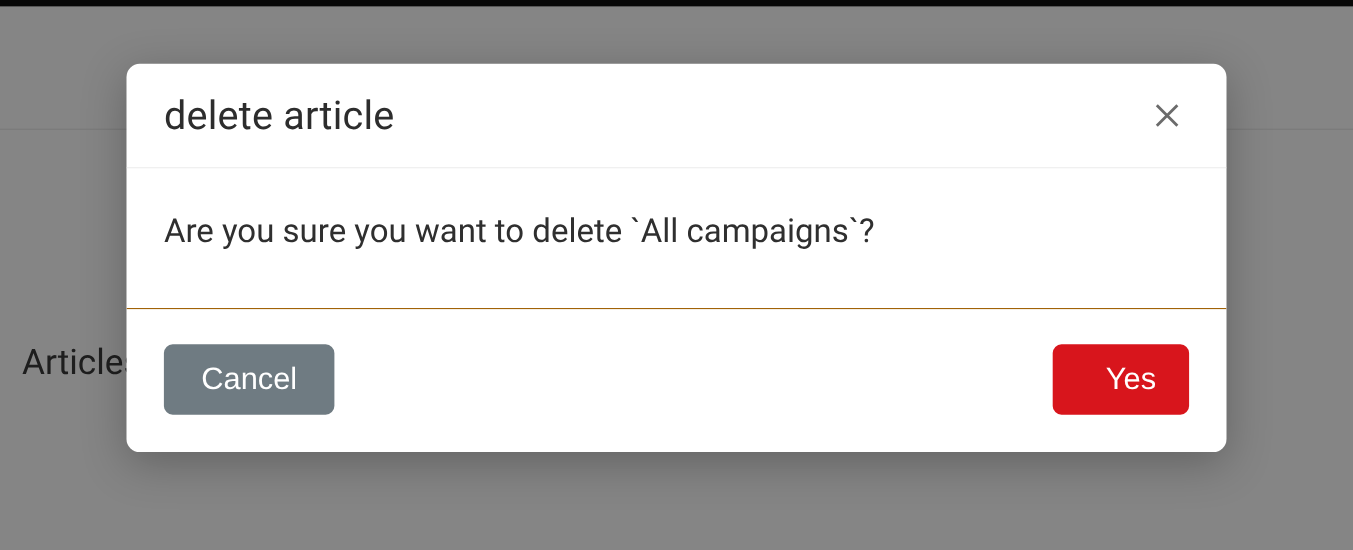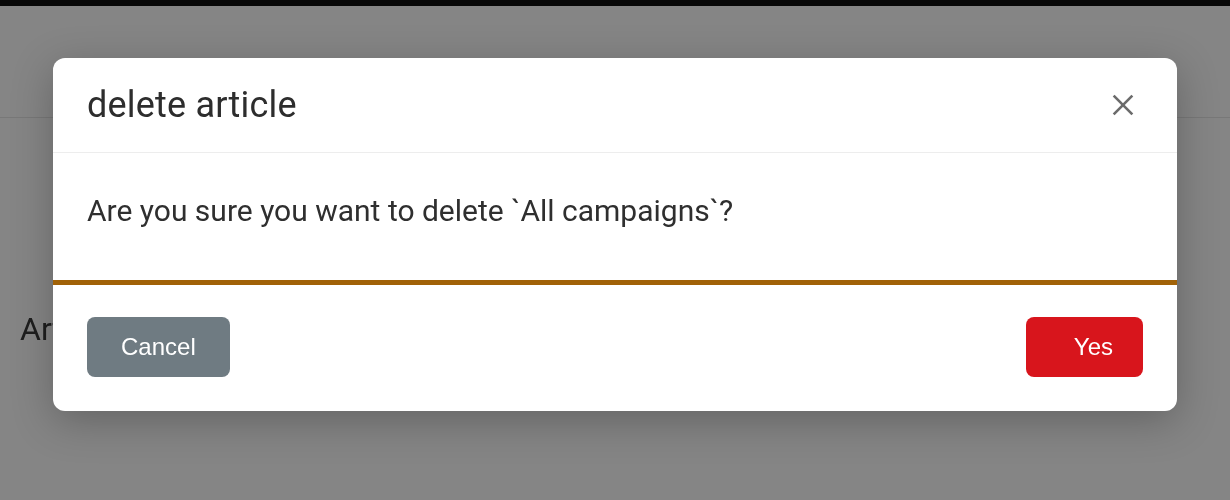--- a/index.html
+++ b/index.html
@@ -39,21 +39,21 @@
     .overlay {
       position: absolute;
       inset: 0;
       background: rgba(0,0,0,0.48);
       display: flex;
       align-items: flex-start;
       justify-content: center;
       padding-top: 58px;
     }
     .modal {
-      width: 1124px;
+      width: 1000px;
       background: #ffffff;
       border-radius: 12px;
       box-shadow: 0 10px 40px rgba(0,0,0,0.25);
       overflow: hidden;
     }
     .modal-header {
       display: flex;
       align-items: center;
       justify-content: space-between;
       padding: 26px 34px;
@@ -70,38 +70,38 @@
       display: flex; align-items: center; justify-content: center;
       cursor: pointer;
       color: #6b6b6b;
       background: transparent;
       border: none;
     }
     .close-btn svg { width: 28px; height: 28px; stroke: currentColor; stroke-width: 2.2; }
 
     .modal-body {
       padding: 40px 34px 52px 34px;
-      border-bottom: 5px solid #a16207;
+      border-bottom: 1px solid #a16207;
     }
     .modal-message {
       font-size: 30px;
       color: #2f2f2f;
       font-weight: 400;
     }
 
     .modal-footer {
       display: flex;
       align-items: center;
       justify-content: space-between;
       padding: 32px 34px 34px 34px;
     }
     .btn {
       border: none;
       border-radius: 8px;
-      font-size: 24px;
+      font-size: 28px;
       font-weight: 400;
       padding: 18px 34px;
       cursor: pointer;
       line-height: 1;
     }
     .btn-cancel {
       background: #6f7b82;
       color: #ffffff;
     }
     .btn-yes {

